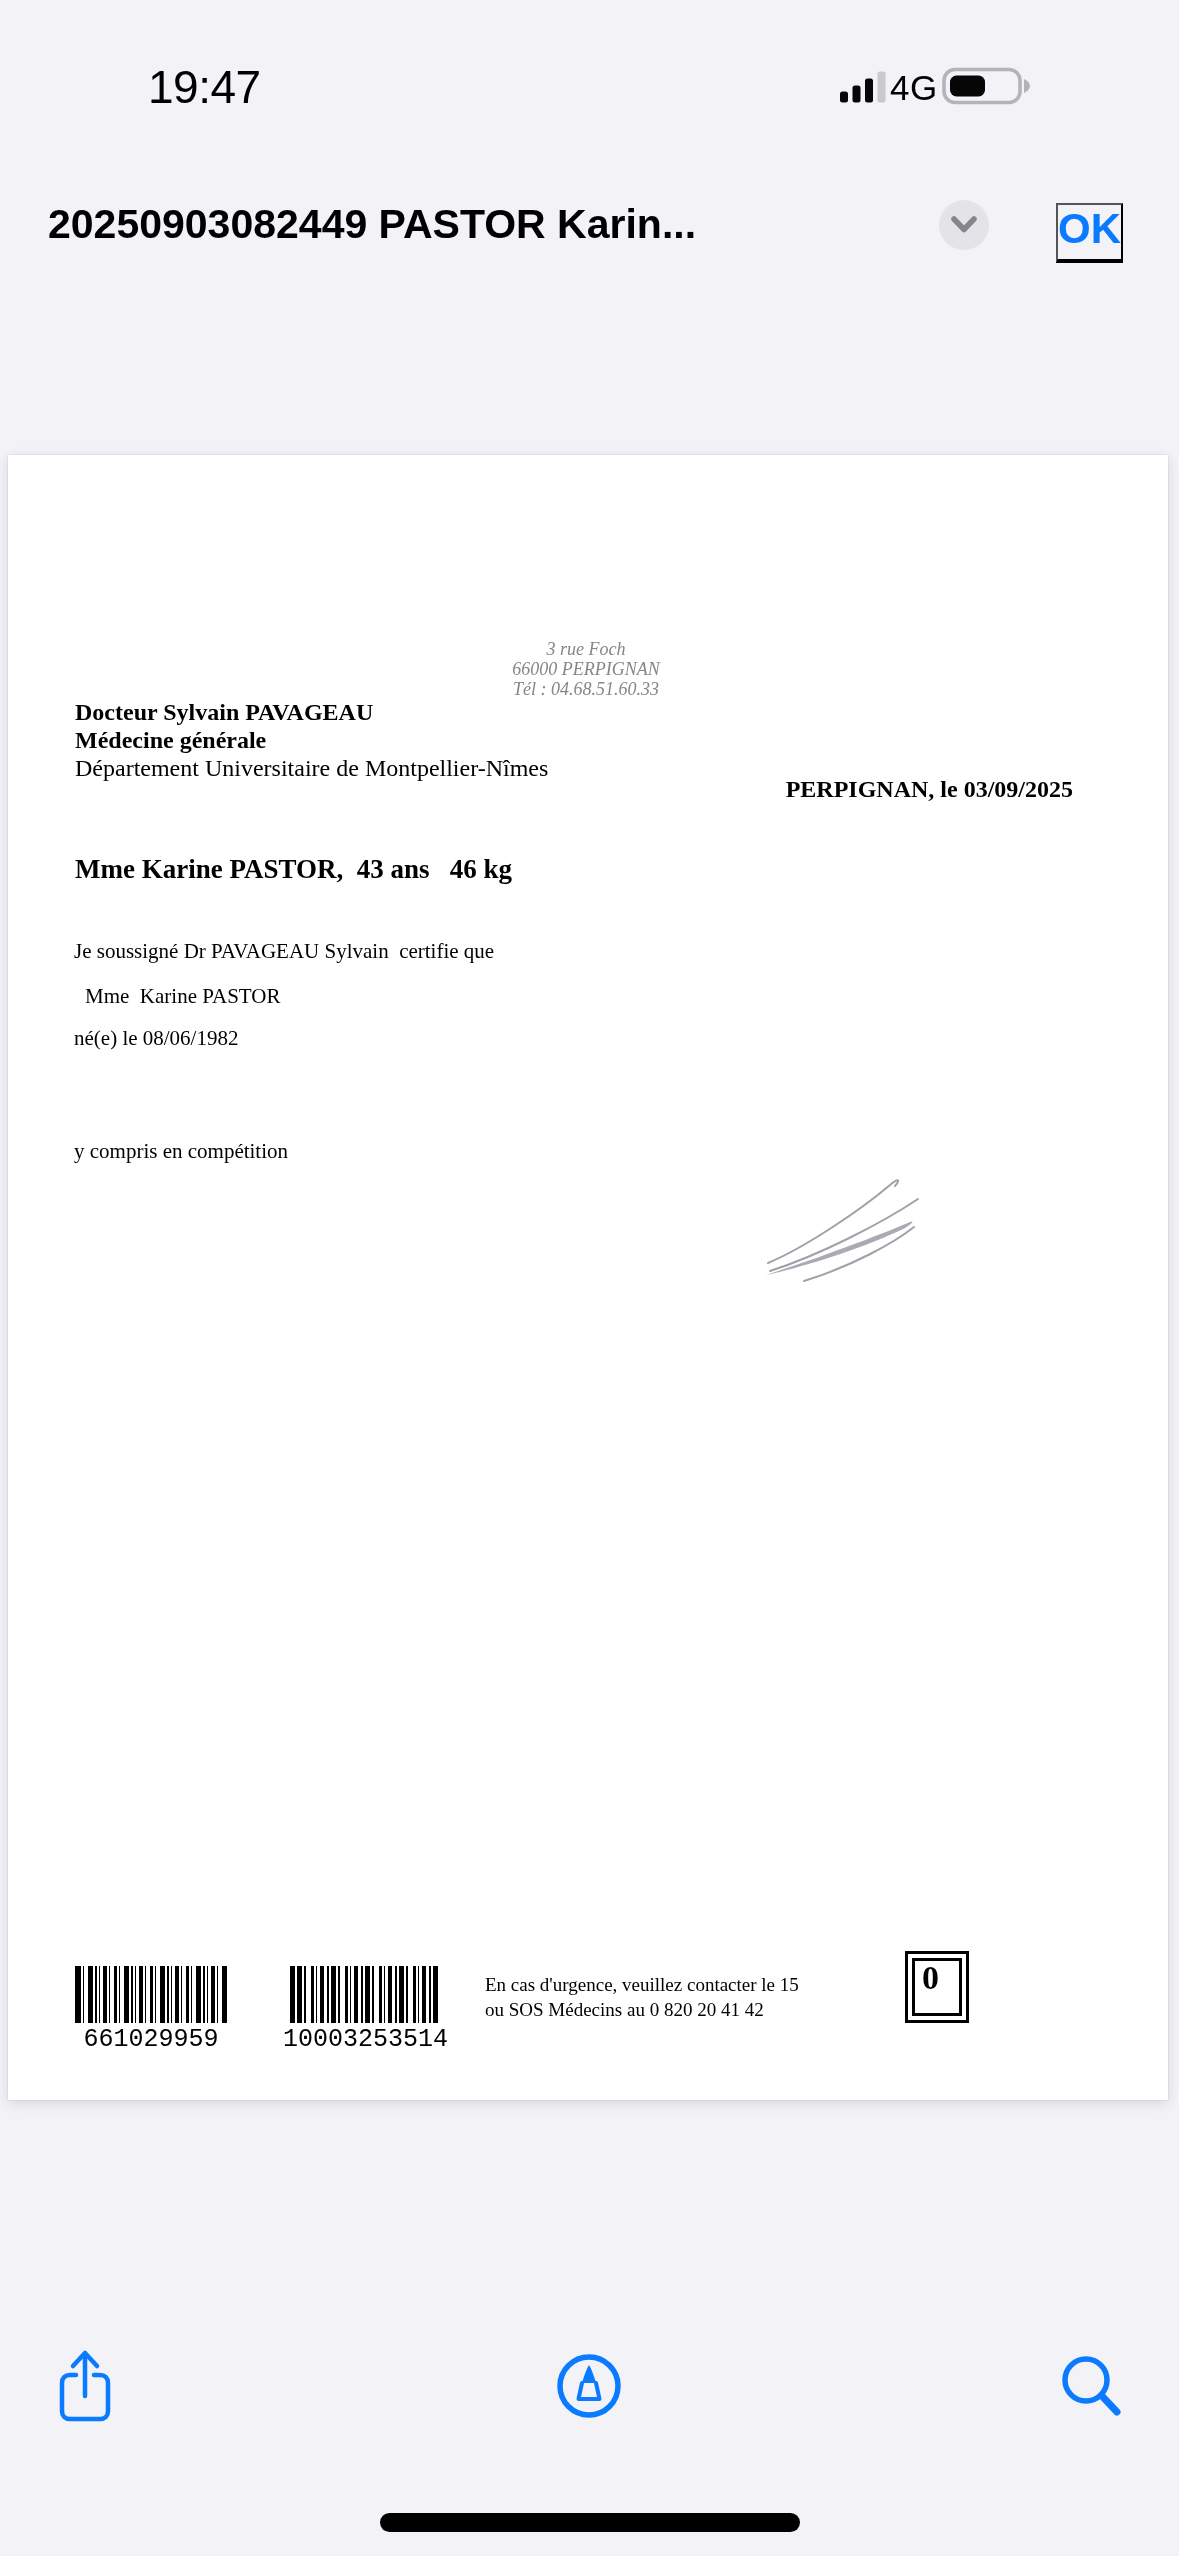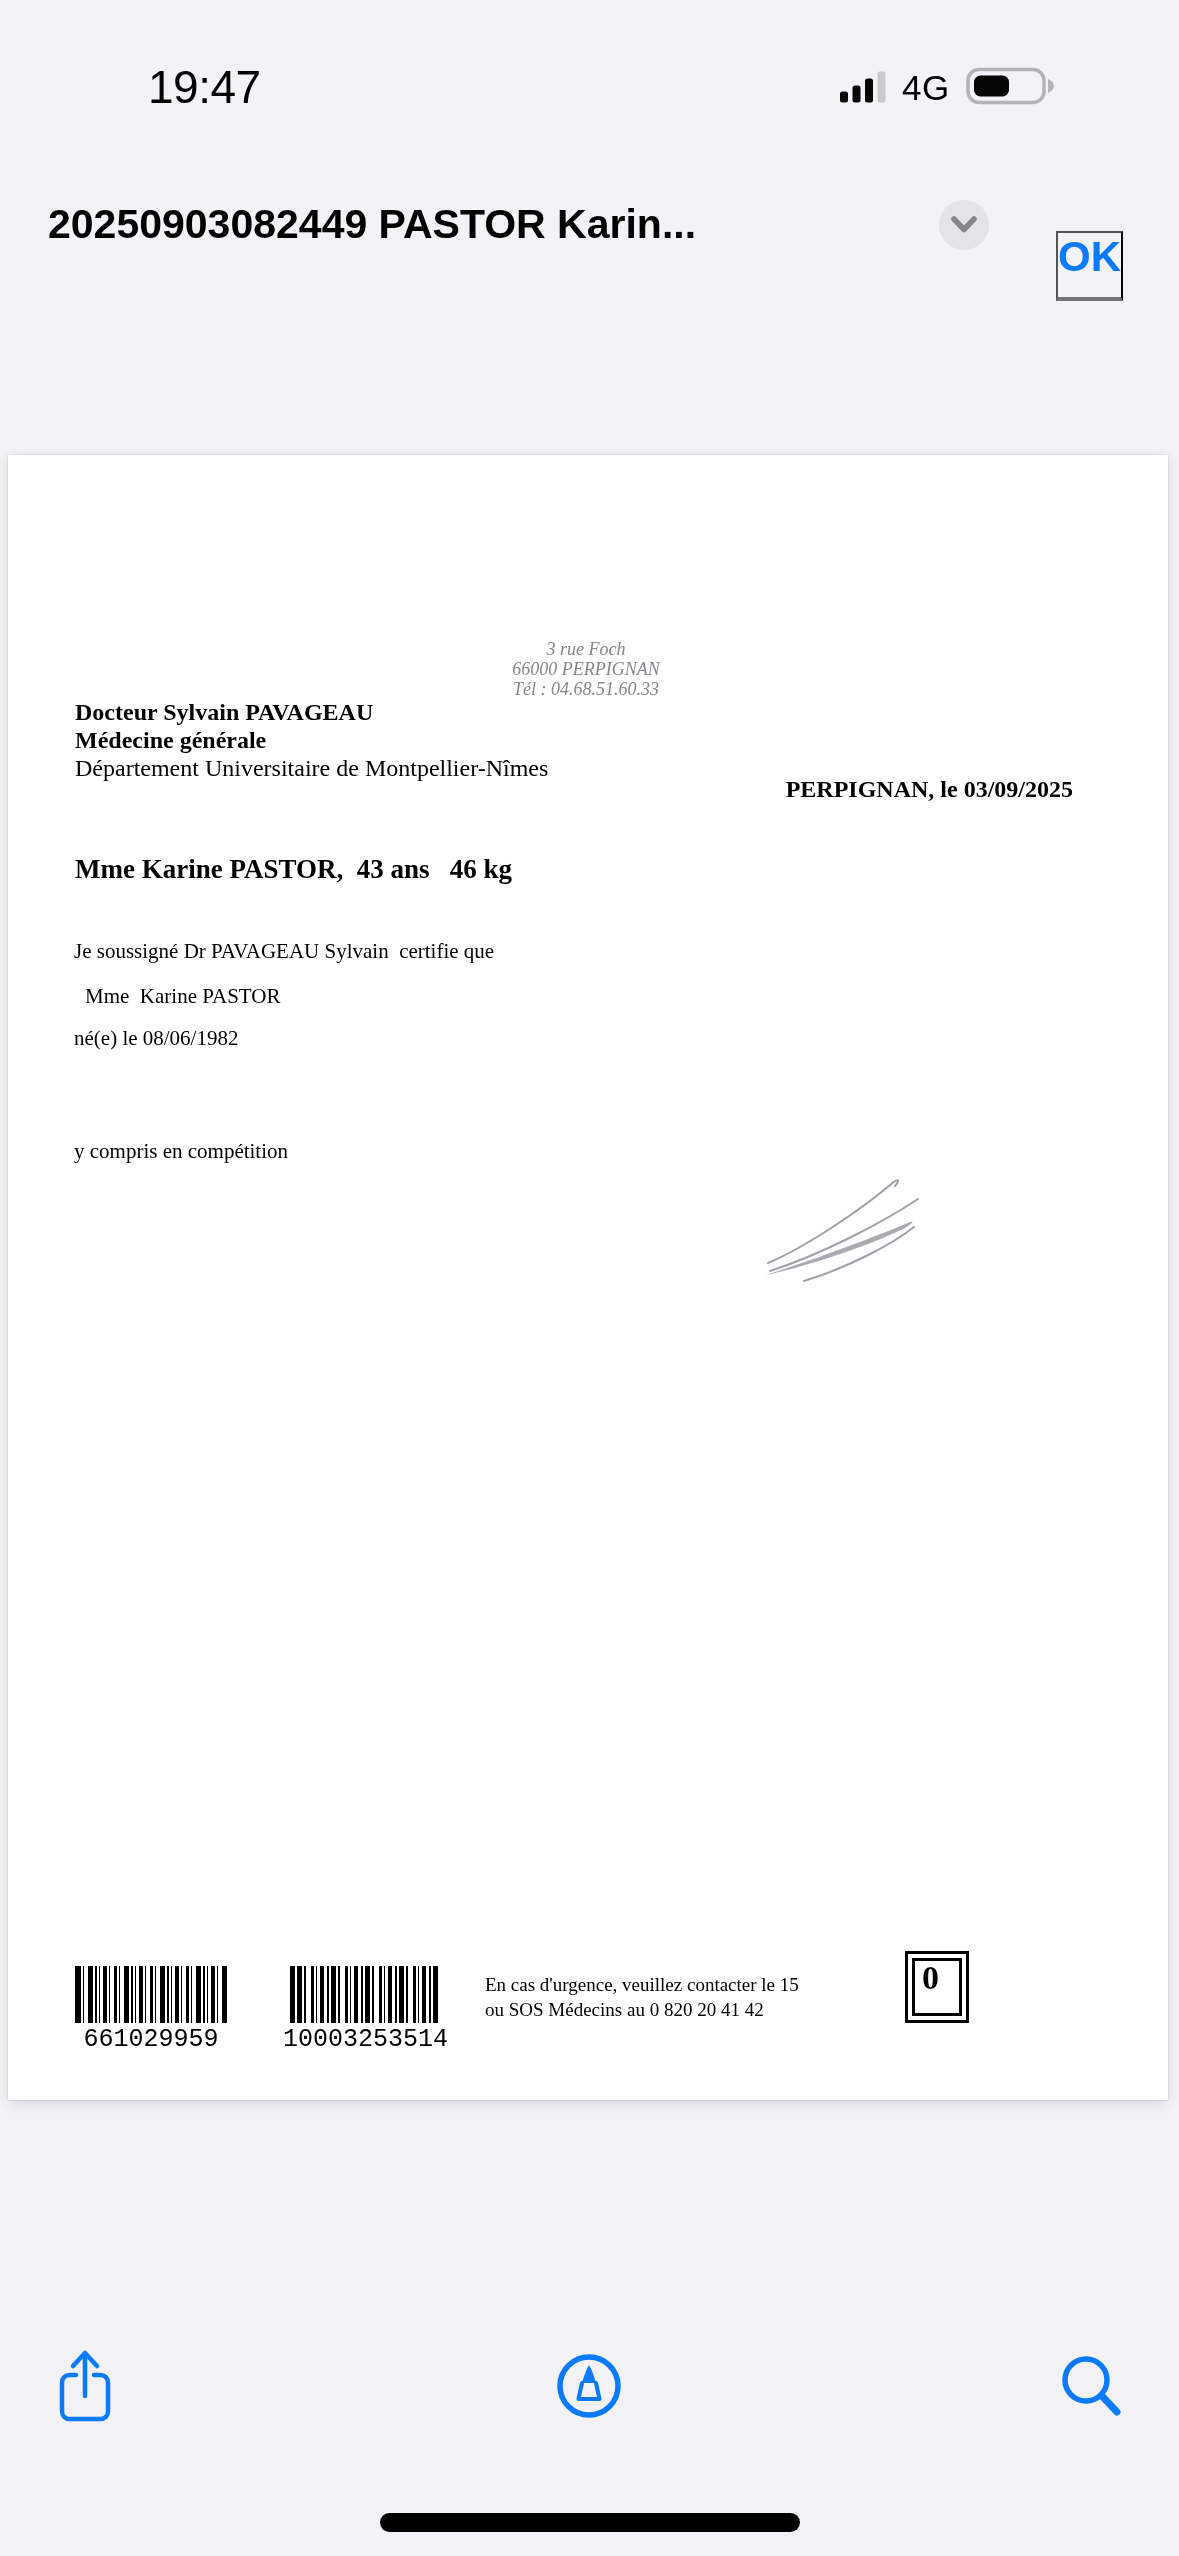--- a/index.html
+++ b/index.html
@@ -8,37 +8,37 @@
     position:relative; width:1179px; height:2556px; overflow:hidden;
     background:#F2F2F7; font-family:"Liberation Sans", sans-serif; color:#000;
   }
   
   .time {
     position:absolute; left:148px; top:60px; font-size:46px; font-weight:400;
     letter-spacing:-0.5px;
   }
   .status-right {
     position:absolute; left:840px; top:66px; height:44px;
-    display:flex; align-items:center; gap:16px;
+    display:flex; align-items:center; gap:4px;
   }
   .net-label { font-size:35px; font-weight:500; letter-spacing:0.5px; }
   
   .nav-title {
     position:absolute; left:48px; top:201px; font-size:41px; font-weight:600;
     max-width:880px; white-space:nowrap; overflow:hidden;
   }
   .chevron-btn {
     position:absolute; left:939px; top:200px; width:50px; height:50px;
     border-radius:50%; background:#E3E3E8; display:flex; align-items:center;
     justify-content:center; border:none; cursor:pointer;
   }
   .ok-btn {
     position:absolute; left:1056px; top:203px; font-size:42px; font-weight:600;
-    color:#0A7AFF; text-decoration:none; border-bottom:4px solid #737373;
-    padding-bottom:16px; background:none; cursor:pointer;margin-top:28px;
+    color:#0A7AFF; text-decoration:none; border-bottom:4px solid #000000;
+    padding-bottom:6px; background:none; cursor:pointer;
   }
   
   .page {
     position:absolute; left:8px; top:455px; width:1160px; height:1645px;
     background:#FFFFFF; font-family:"Liberation Serif", serif;
     box-shadow:0 0 1px rgba(0,0,0,0.25), 0 3px 12px rgba(0,0,0,0.12);
   }
   .letterhead {
     position:absolute; left:272px; top:184px; width:612px; text-align:center;
     font-style:italic; font-size:18px; line-height:20px; color:#85858B;

